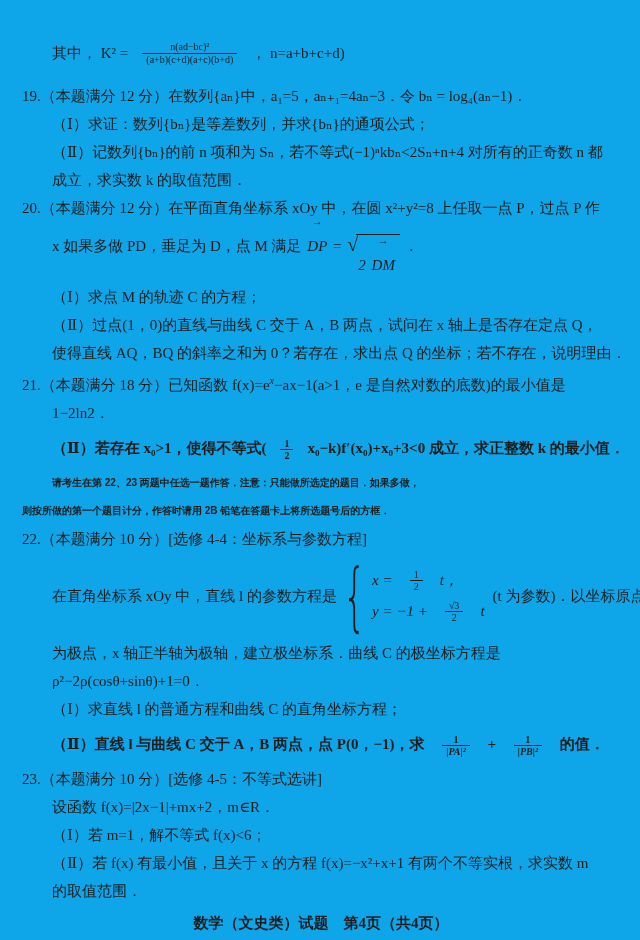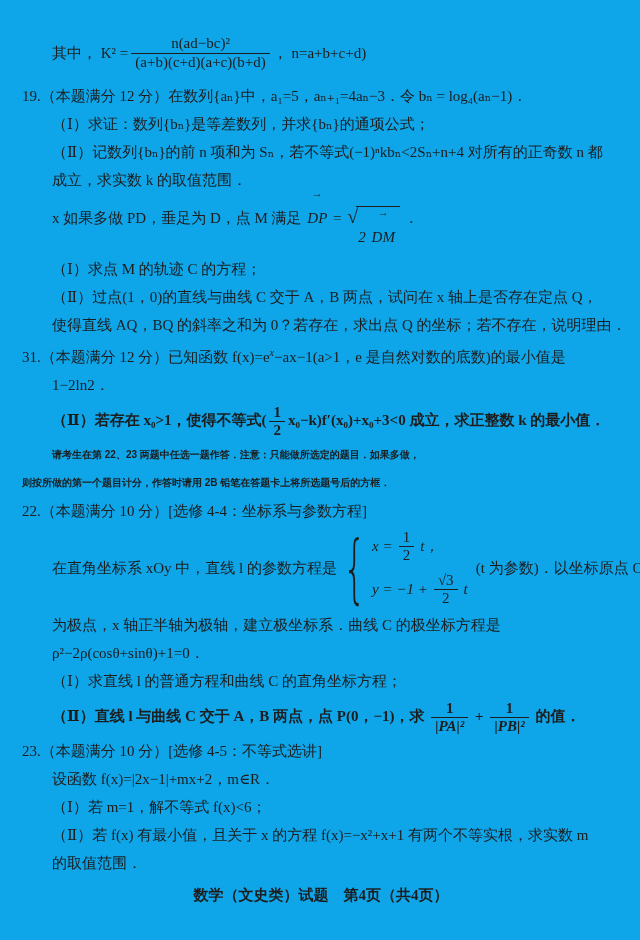--- a/index.html
+++ b/index.html
@@ -14,21 +14,21 @@
     font-size:15px;
     color:#1d1d1d;
   }
   .ln{line-height:28px;white-space:nowrap;}
   .indent1{margin-left:30px;}
   .bold{font-weight:bold;font-family:"Liberation Sans","DejaVu Sans",sans-serif;font-size:10px;}
   .tall{line-height:42px;font-weight:bold;}
   
   .formula-ln{display:flex;align-items:center;height:58px;line-height:normal;}
   
-  .frac{display:inline-block;vertical-align:middle;text-align:center;line-height:1.15;font-size:15px;margin:0 3px;}
+  .frac{display:inline-block;vertical-align:middle;text-align:center;line-height:1.15;font-size:10px;margin:0 14px;}
   .frac .num{display:block;border-bottom:1px solid #1d1d1d;padding:0 4px;}
   .frac .den{display:block;padding:0 4px;}
   
   .sys-ln{display:flex;align-items:center;height:86px;line-height:normal;}
   .brace{display:inline-block;font-size:74px;font-weight:200;line-height:0.9;transform:scaleX(0.5);margin:0 -8px 0 -6px;font-family:"DejaVu Sans",sans-serif;}
   .sys-rows{display:inline-flex;flex-direction:column;gap:7px;margin:0 8px 0 2px;}
   .sys-row{display:flex;align-items:center;gap:3px;}
   
   .vec{position:relative;display:inline-block;font-style:italic;margin:0 2px;}
   .vec-arrow{position:absolute;top:-12px;left:0;right:0;font-size:11px;font-style:normal;text-align:center;line-height:1;}
@@ -53,38 +53,39 @@
       <span class="den">(a+b)(c+d)(a+c)(b+d)</span>
     </span>
     <span>， n=a+b+c+d)</span>
   </div>
 
   <div class="ln">19.（本题满分 12 分）在数列{aₙ}中，a₁=5，aₙ₊₁=4aₙ−3．令 bₙ = log₄(aₙ−1)．</div>
   <div class="ln indent1">（Ⅰ）求证：数列{bₙ}是等差数列，并求{bₙ}的通项公式；</div>
   <div class="ln indent1">（Ⅱ）记数列{bₙ}的前 n 项和为 Sₙ，若不等式(−1)ⁿkbₙ&lt;2Sₙ+n+4 对所有的正奇数 n 都</div>
   <div class="ln indent1">成立，求实数 k 的取值范围．</div>
 
+  <div class="ln">20.（本题满分 12 分）在平面直角坐标系 xOy 中，在圆 x²+y²=8 上任取一点 P，过点 P 作</div>
   <div class="ln indent1 vline">
     <span>x 如果多做 PD，垂足为 D，点 M 满足 </span>
     <span class="vec"><span class="vec-arrow">→</span><span>DP</span></span>
     <span> = </span>
     <span class="sqrt">
       <span class="radical">√</span>
       <span class="sqrt-body">
         <span class="it">2 </span><span class="vec"><span class="vec-arrow">→</span><span>DM</span></span>
       </span>
     </span>
     <span>．</span>
   </div>
   <div class="ln indent1">（Ⅰ）求点 M 的轨迹 C 的方程；</div>
   <div class="ln indent1">（Ⅱ）过点(1，0)的直线与曲线 C 交于 A，B 两点，试问在 x 轴上是否存在定点 Q，</div>
   <div class="ln indent1">使得直线 AQ，BQ 的斜率之和为 0？若存在，求出点 Q 的坐标；若不存在，说明理由．</div>
 
   <div class="ln">
-    <span>31.（本题满分 12 分）已知函数 f(x)=e</span><sup class="sx">x</sup><span>−ax−1(a&gt;1，e 是自然对数的底数)的最小值是</span>
+    <span>21.（本题满分 18 分）已知函数 f(x)=e</span><sup class="sx">x</sup><span>−ax−1(a&gt;1，e 是自然对数的底数)的最小值是</span>
   </div>
   <div class="ln indent1">1−2ln2．</div>
   <div class="ln indent1 tall">
     <span>（Ⅱ）若存在 x₀&gt;1，使得不等式(</span><span class="frac"><span class="num">1</span><span class="den">2</span></span><span>x₀−k)f′(x₀)+x₀+3&lt;0 成立，求正整数 k 的最小值．</span>
   </div>
 
   <div class="ln indent1 bold">请考生在第 22、23 两题中任选一题作答．注意：只能做所选定的题目．如果多做，</div>
   <div class="ln bold">则按所做的第一个题目计分，作答时请用 2B 铅笔在答题卡上将所选题号后的方框．</div>
 
   <div class="ln">22.（本题满分 10 分）[选修 4-4：坐标系与参数方程]</div>

